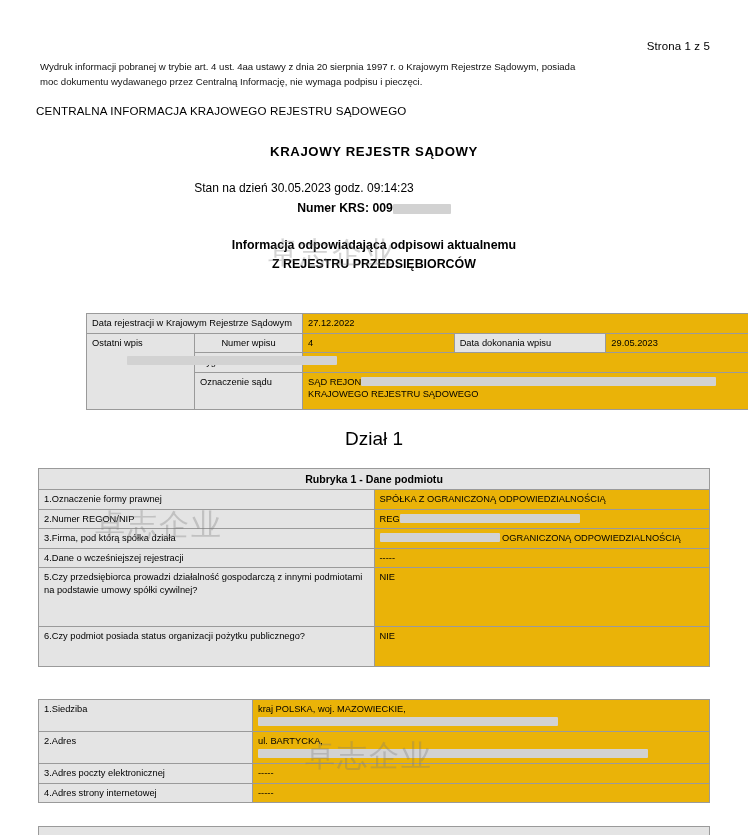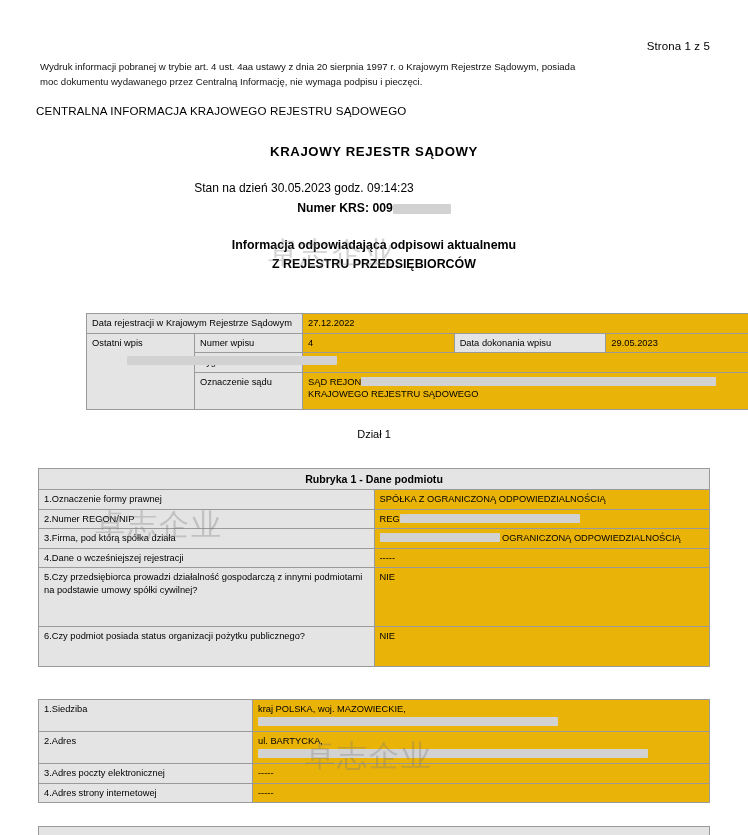--- a/index.html
+++ b/index.html
@@ -93,21 +93,21 @@
     text-align: center;
     font-size: 12.4px;
     font-weight: bold;
   }
   .dzial {
     position: absolute;
     top: 428px;
     left: 0;
     width: 748px;
     text-align: center;
-    font-size: 11px;
+    font-size: 19px;
   }
 
   table.doc {
     border-collapse: collapse;
     table-layout: fixed;
     font-size: 9.3px;
   }
   table.doc td {
     border: 1px solid #9a9a9a;
     padding: 3px 5px;
@@ -211,21 +211,21 @@
   <div class="info-line2">Z REJESTRU PRZEDSIĘBIORCÓW</div>
 
   <table class="doc" id="reg-table">
     <tbody>
         <tr>
       <td class="label c-lab" colspan="2">Data rejestracji w Krajowym Rejestrze Sądowym</td>
       <td class="value" colspan="3">27.12.2022</td>
     </tr>
     <tr>
       <td class="sidelabel" rowspan="3">Ostatni wpis</td>
-      <td class="label" style="width:205px;">Numer wpisu</td>
+      <td class="label" style="width:205px;text-align:center;">Numer wpisu</td>
       <td class="value" style="width:165px;">4</td>
       <td class="label c-lab2">Data dokonania wpisu</td>
       <td class="value">29.05.2023</td>
     </tr>
     <tr>
       <td class="label">Sygnatura akt</td>
       <td class="value" colspan="3">
         <span>W                                  /22</span>
         <span class="redacted" style="width:210px; position:absolute; margin-left:-205px;"></span>
       </td>

